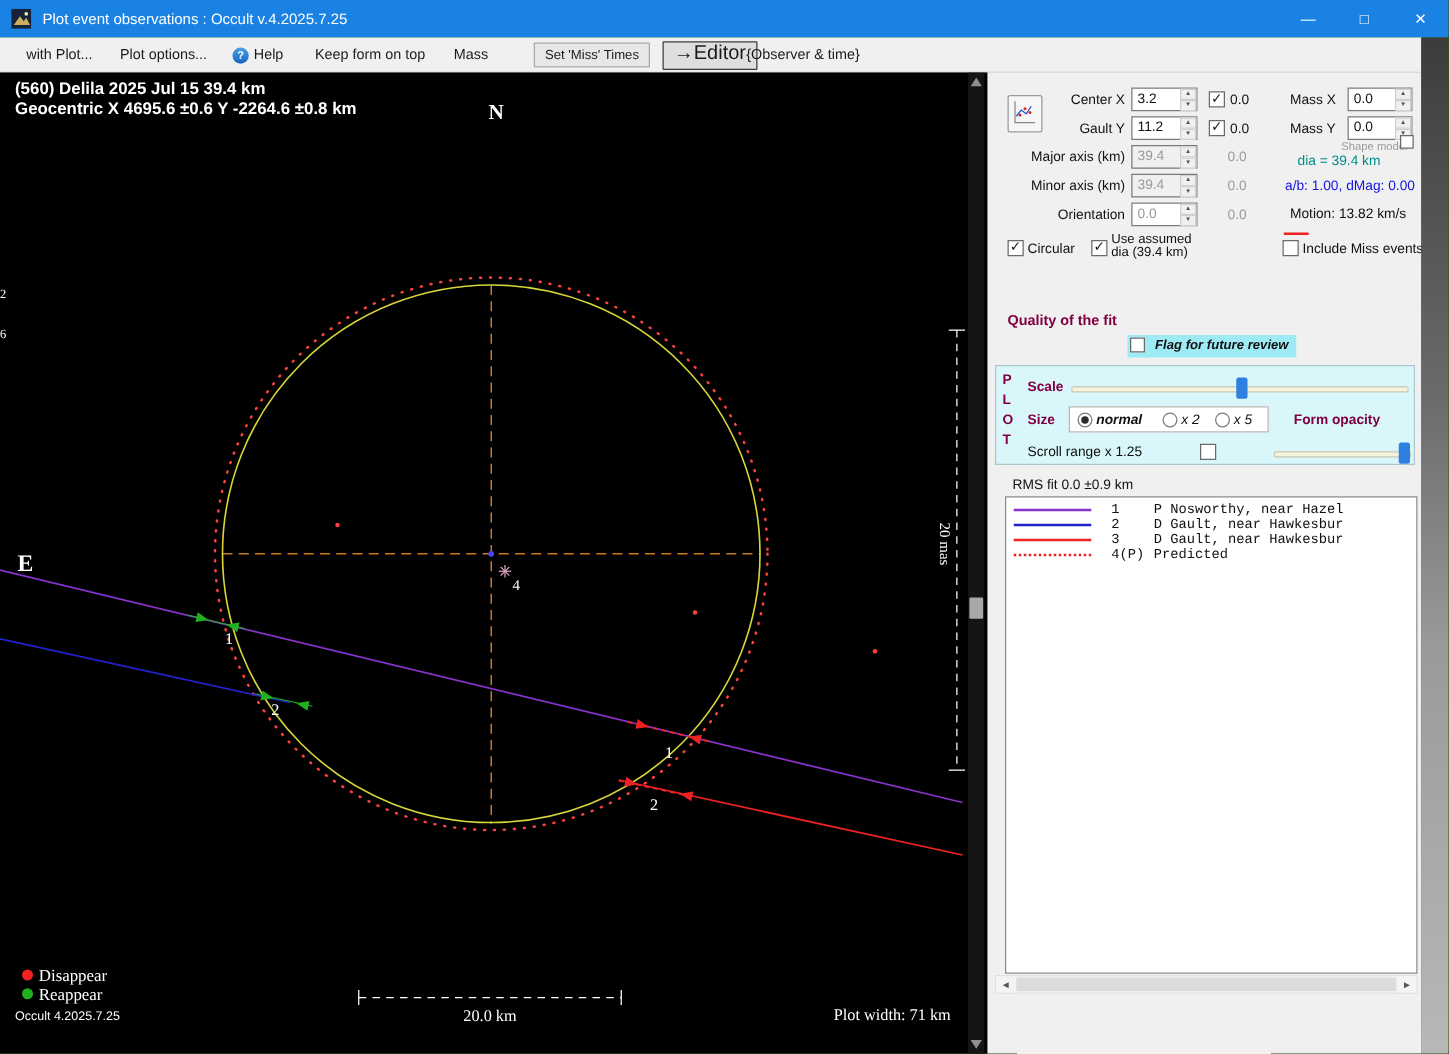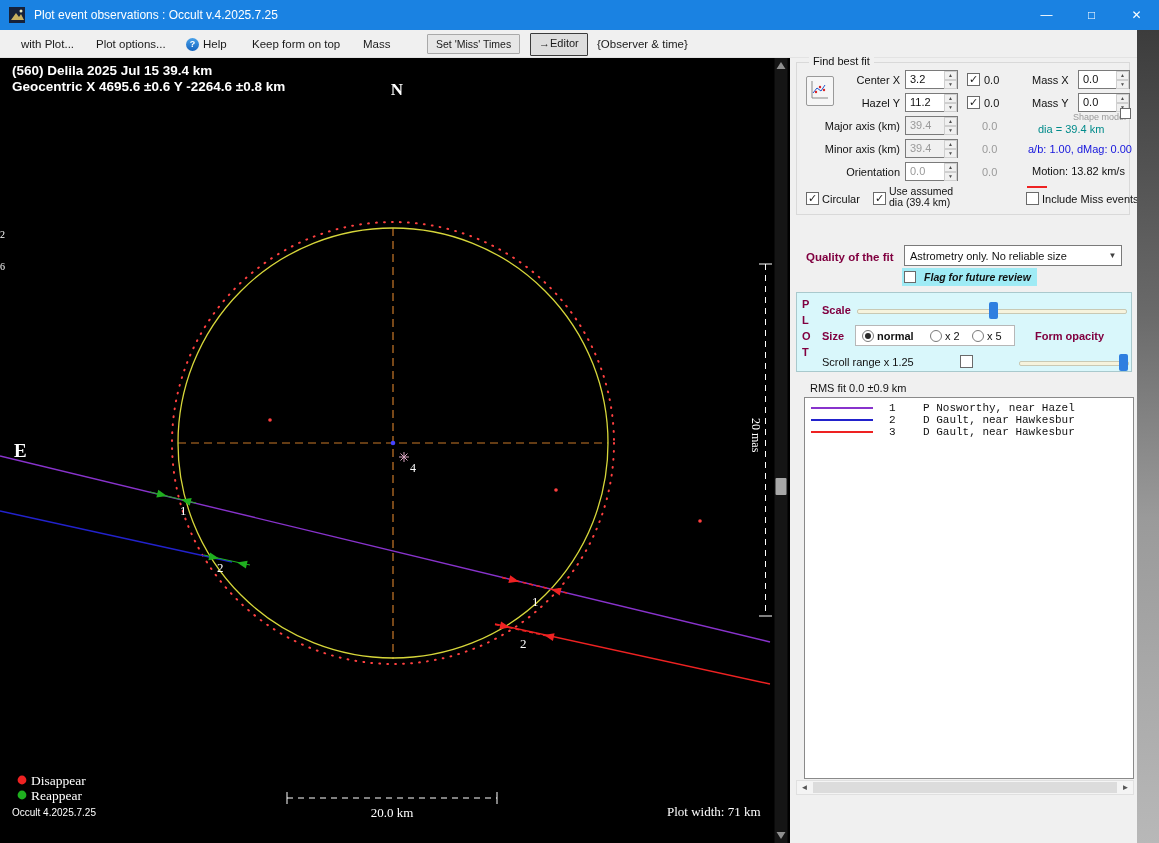--- a/index.html
+++ b/index.html
@@ -17,21 +17,21 @@
   
   .menubar { position:absolute; left:0; top:30px; width:1137px; height:28px; background:#f0f0f0;
              border-bottom:1px solid #e3e3e3; font-size:11.5px; color:#1a1a1a; }
   .menu-item { position:absolute; top:0; line-height:28px; padding:0 3px; cursor:default; }
   .help-icon { position:absolute; top:8px; width:13px; height:13px; border-radius:50%;
                background:linear-gradient(#49a1e9,#1565c0); color:#fff; font-size:9px; font-weight:bold;
                text-align:center; line-height:13px; }
   .help-icon::after { content:"?"; }
   .mbtn { position:absolute; font-size:10.5px; background:#e7e7e7; border:1px solid #a9a9a9;
           border-radius:1px; padding:0 8px; height:20px; line-height:18px; }
-  .mbtn.editor { background:#dedede; border:1px solid #3c3c3c; height:23px; top:3px; font-size:11px; }
+  .mbtn.editor { background:#dedede; border:1px solid #3c3c3c; height:23px; top:3px; font-size:16px; }
 
   
   .plot-area { position:absolute; left:0; top:58px; width:790px; height:785px; background:#000; }
   .side-panel { position:absolute; left:790px; top:58px; width:347px; height:785px; background:#f0f0f0;
                 font-size:11px; color:#111; }
   .right-strip { position:absolute; left:1137px; top:30px; width:22px; height:813px;
                  background:linear-gradient(#3c3c3c,#6a6a6a 35%,#9a9a9a 60%,#b8b8b8); }
 
   
   .crosshair { stroke-width:1.2; stroke-dasharray:8 5; }
@@ -71,21 +71,21 @@
   .combo { position:absolute; background:#fff; border:1px solid #7a7a7a; height:21px; display:flex; align-items:center; }
   .combo .cval { flex:1; padding:0 5px; font-size:11px; white-space:nowrap; overflow:hidden; }
   .combo .carrow { width:17px; text-align:center; font-size:8px; color:#404040; }
   .combo .carrow::after { content:"▼"; }
   .fit-icon-btn { position:absolute; left:16px; top:18px; width:28px; height:30px; background:#f6f6f6;
                   border:1px solid #9a9a9a; border-radius:2px; padding:2px 3px; }
   .redline { position:absolute; height:2px; }
   .cyanpanel { position:absolute; background:#d9f7fb; border:1px solid #a9c9cd; }
   .slider-track { position:absolute; height:5px; background:#f6f3dd; border:1px solid #c9c9b4; border-radius:2px; }
   .slider-thumb { position:absolute; width:9px; height:17px; border-radius:2px; }
-  .sizebox { position:absolute; background:#fff; border:1px solid #b7b7b7; }
+  .sizebox { position:absolute; background:#fff; border:1px solid #b7b7b7;font-style:italic; }
   .flagwrap { position:absolute; background:#9febf5; padding:2px 6px 2px 2px; height:18px;font-weight:bold; }
   .flagwrap .cb { position:relative; display:inline-block; vertical-align:middle; width:12px; height:12px; }
   .flagwrap .flbl { font-size:10.5px; font-style:italic; margin-left:5px; vertical-align:middle; }
   .listbox { position:absolute; background:#fff; border:1px solid #8a8a8a; }
   .obs-row { position:absolute; left:0; width:100%; height:12px;
              font-family:"Liberation Mono", monospace; font-size:11px; white-space:pre; }
   .obs-line { position:absolute; left:6px; top:5px; width:62px; border-top:2px solid; }
   .obs-line.dotted { border-top-style:dotted; }
   .obs-num { position:absolute; left:84px; top:0; }
   .obs-name { position:absolute; left:118px; top:0; }
@@ -215,23 +215,20 @@
         <rect x="774.5" y="0" width="13" height="785" fill="#151515"></rect>
         <polygon points="781,4 776.5,11 785.5,11" fill="#8f8f8f"></polygon>
         <rect x="775.5" y="420" width="11" height="17" rx="1" fill="#a8a8a8"></rect>
         <polygon points="781,781 776.5,774 785.5,774" fill="#8f8f8f"></polygon>
       </g>
     </svg>
   </div>
 
   <div class="side-panel">
 
-    <div class="groupbox" style="left:6px; top:4px; width:334px; height:153px">
-      <span class="gb-title">Find best fit</span>
-    </div>
     <button class="fit-icon-btn">
       <svg width="20" height="22" viewBox="0 0 20 22">
         <path d="M2,2 V19 H18" stroke="#888" fill="none"></path>
         <polyline points="3,14 7,9 11,12 15,6" stroke="#2255cc" fill="none"></polyline>
         <circle cx="6" cy="13" r="1.2" fill="#d22"></circle>
           <circle cx="10" cy="8" r="1.2" fill="#d22"></circle>
           <circle cx="14" cy="11" r="1.2" fill="#d22"></circle>
       </svg>
     </button>
 
@@ -247,21 +244,21 @@
     <span class="lbl" style="left:194px; top:16px">0.0</span>
     <span class="lbl" style="left:242px; top:16px">Mass X</span>
     <div class="spin" style="left:288px; top:12px; width:52px">
       <span class="val">0.0</span>
       <span class="arrows">
           <i class="up"></i>
           <i class="dn"></i>
         </span>
     </div>
 
-    <span class="lbl r" style="left:56px; top:39px; width:54px">Hazel Y</span>
+    <span class="lbl r" style="left:56px; top:39px; width:54px">Gault Y</span>
     <div class="spin" style="left:115px; top:35px; width:53px">
       <span class="val">11.2</span>
       <span class="arrows">
           <i class="up"></i>
           <i class="dn"></i>
         </span>
     </div>
     <span class="cb checked" style="left:177px; top:38px"></span>
     <span class="lbl" style="left:194px; top:39px">0.0</span>
     <span class="lbl" style="left:242px; top:39px">Mass Y</span>
@@ -316,24 +313,20 @@
     <span class="cb checked" style="left:83px; top:134px"></span>
     <span class="lbl" style="left:99px; top:128px; font-size:10.5px; line-height:10.5px">
       <span>Use assumed</span><br>
       <span>dia (39.4 km)</span>
     </span>
     <span class="cb" style="left:236px; top:134px"></span>
     <span class="lbl" style="left:252px; top:135px">Include Miss events</span>
 
 
     <span class="lbl maroon" style="left:16px; top:193px; font-size:11.5px">Quality of the fit</span>
-    <div class="combo" style="left:114px; top:187px; width:218px">
-      <span class="cval">Astrometry only. No reliable size</span>
-      <span class="carrow"></span>
-    </div>
     <div class="flagwrap" style="left:112px; top:210px">
       <span class="cb" style="width:12px;height:12px"></span>
       <span class="flbl">Flag for future review</span>
     </div>
 
     <div class="cyanpanel" style="left:6px; top:234px; width:336px; height:80px">
       <span class="lbl maroon" style="left:5px; top:5px">P</span>
       <span class="lbl maroon" style="left:5px; top:21px">L</span>
       <span class="lbl maroon" style="left:5px; top:37px">O</span>
       <span class="lbl maroon" style="left:5px; top:53px">T</span>
@@ -370,20 +363,25 @@
       <div class="obs-row" style="top:16px">
         <span class="obs-line" style="border-top-color: rgb(34, 34, 204);"></span>
         <span class="obs-num">2</span>
         <span class="obs-name">D Gault, near Hawkesbur</span>
       </div>
       <div class="obs-row" style="top:28px">
         <span class="obs-line" style="border-top-color: rgb(238, 34, 34);"></span>
         <span class="obs-num">3</span>
         <span class="obs-name">D Gault, near Hawkesbur</span>
       </div>
+      <div class="obs-row" style="top:40px">
+        <span class="obs-line dotted" style="border-top-color: rgb(238, 34, 34);"></span>
+        <span class="obs-num">4(P)</span>
+        <span class="obs-name">Predicted</span>
+      </div>
     </div>
 
     <div class="hscroll" style="left:6px; top:722px; width:338px">
       <span class="hs-arrow l" style="left:0"></span>
       <span class="hs-thumb"></span>
       <span class="hs-arrow r" style="right:0"></span>
     </div>
   </div>
 
   <div class="right-strip"></div>

